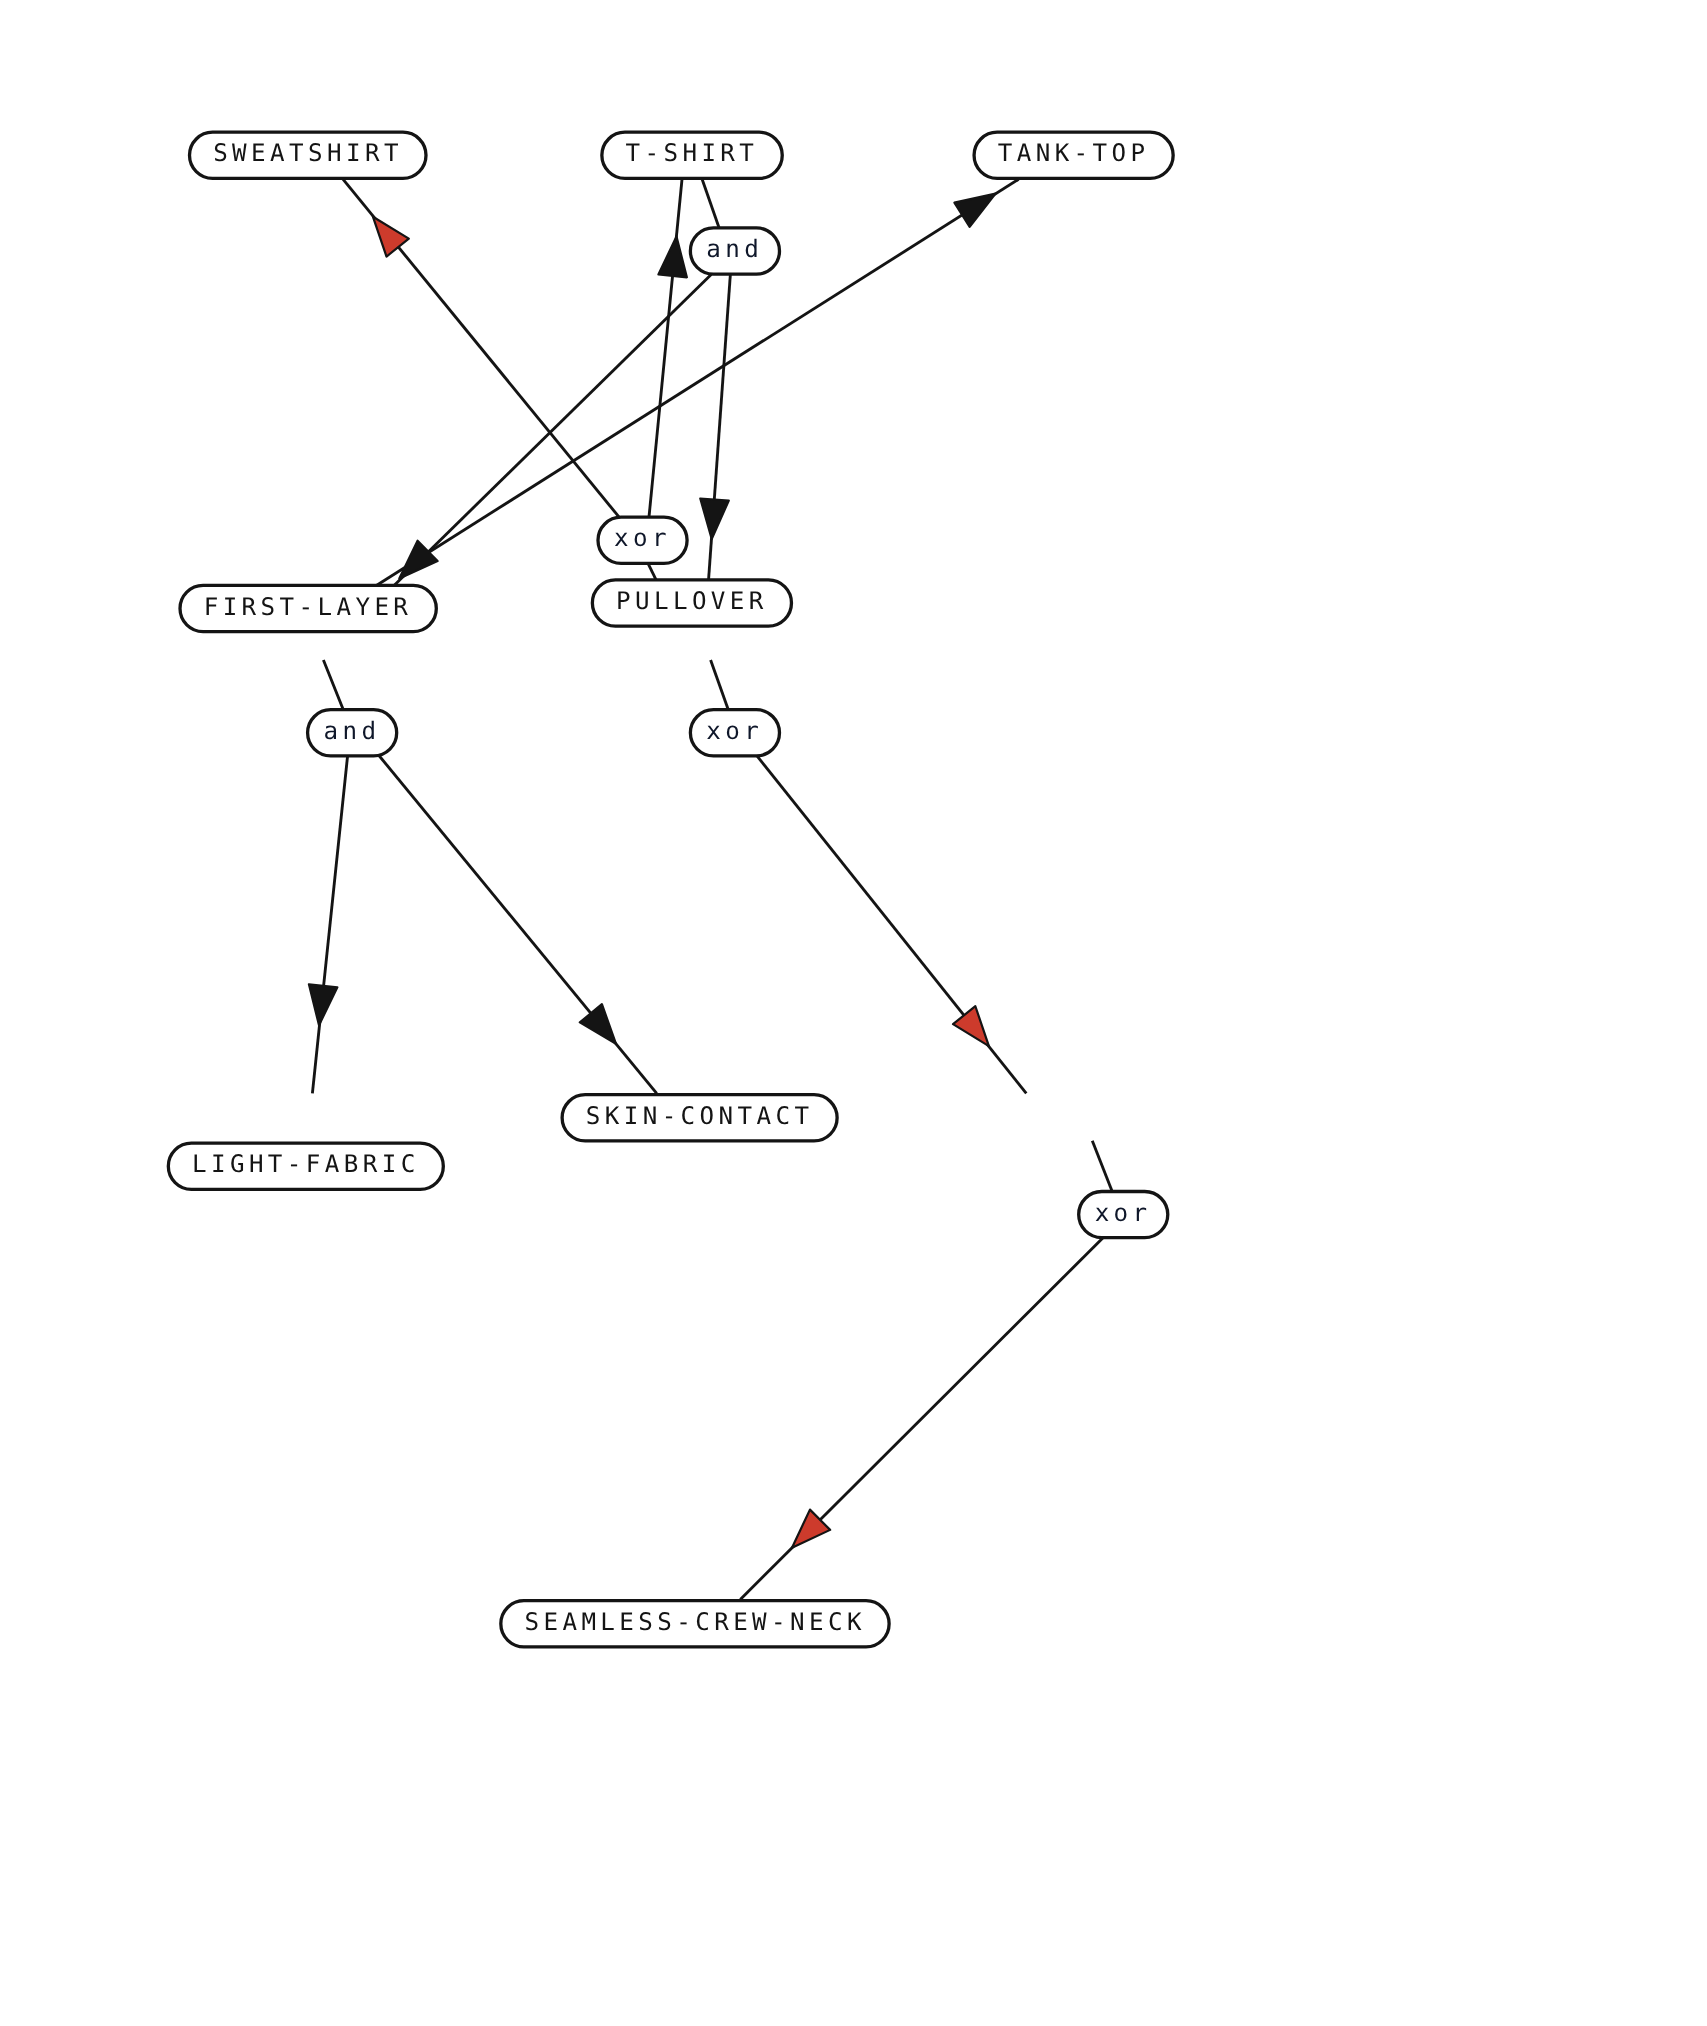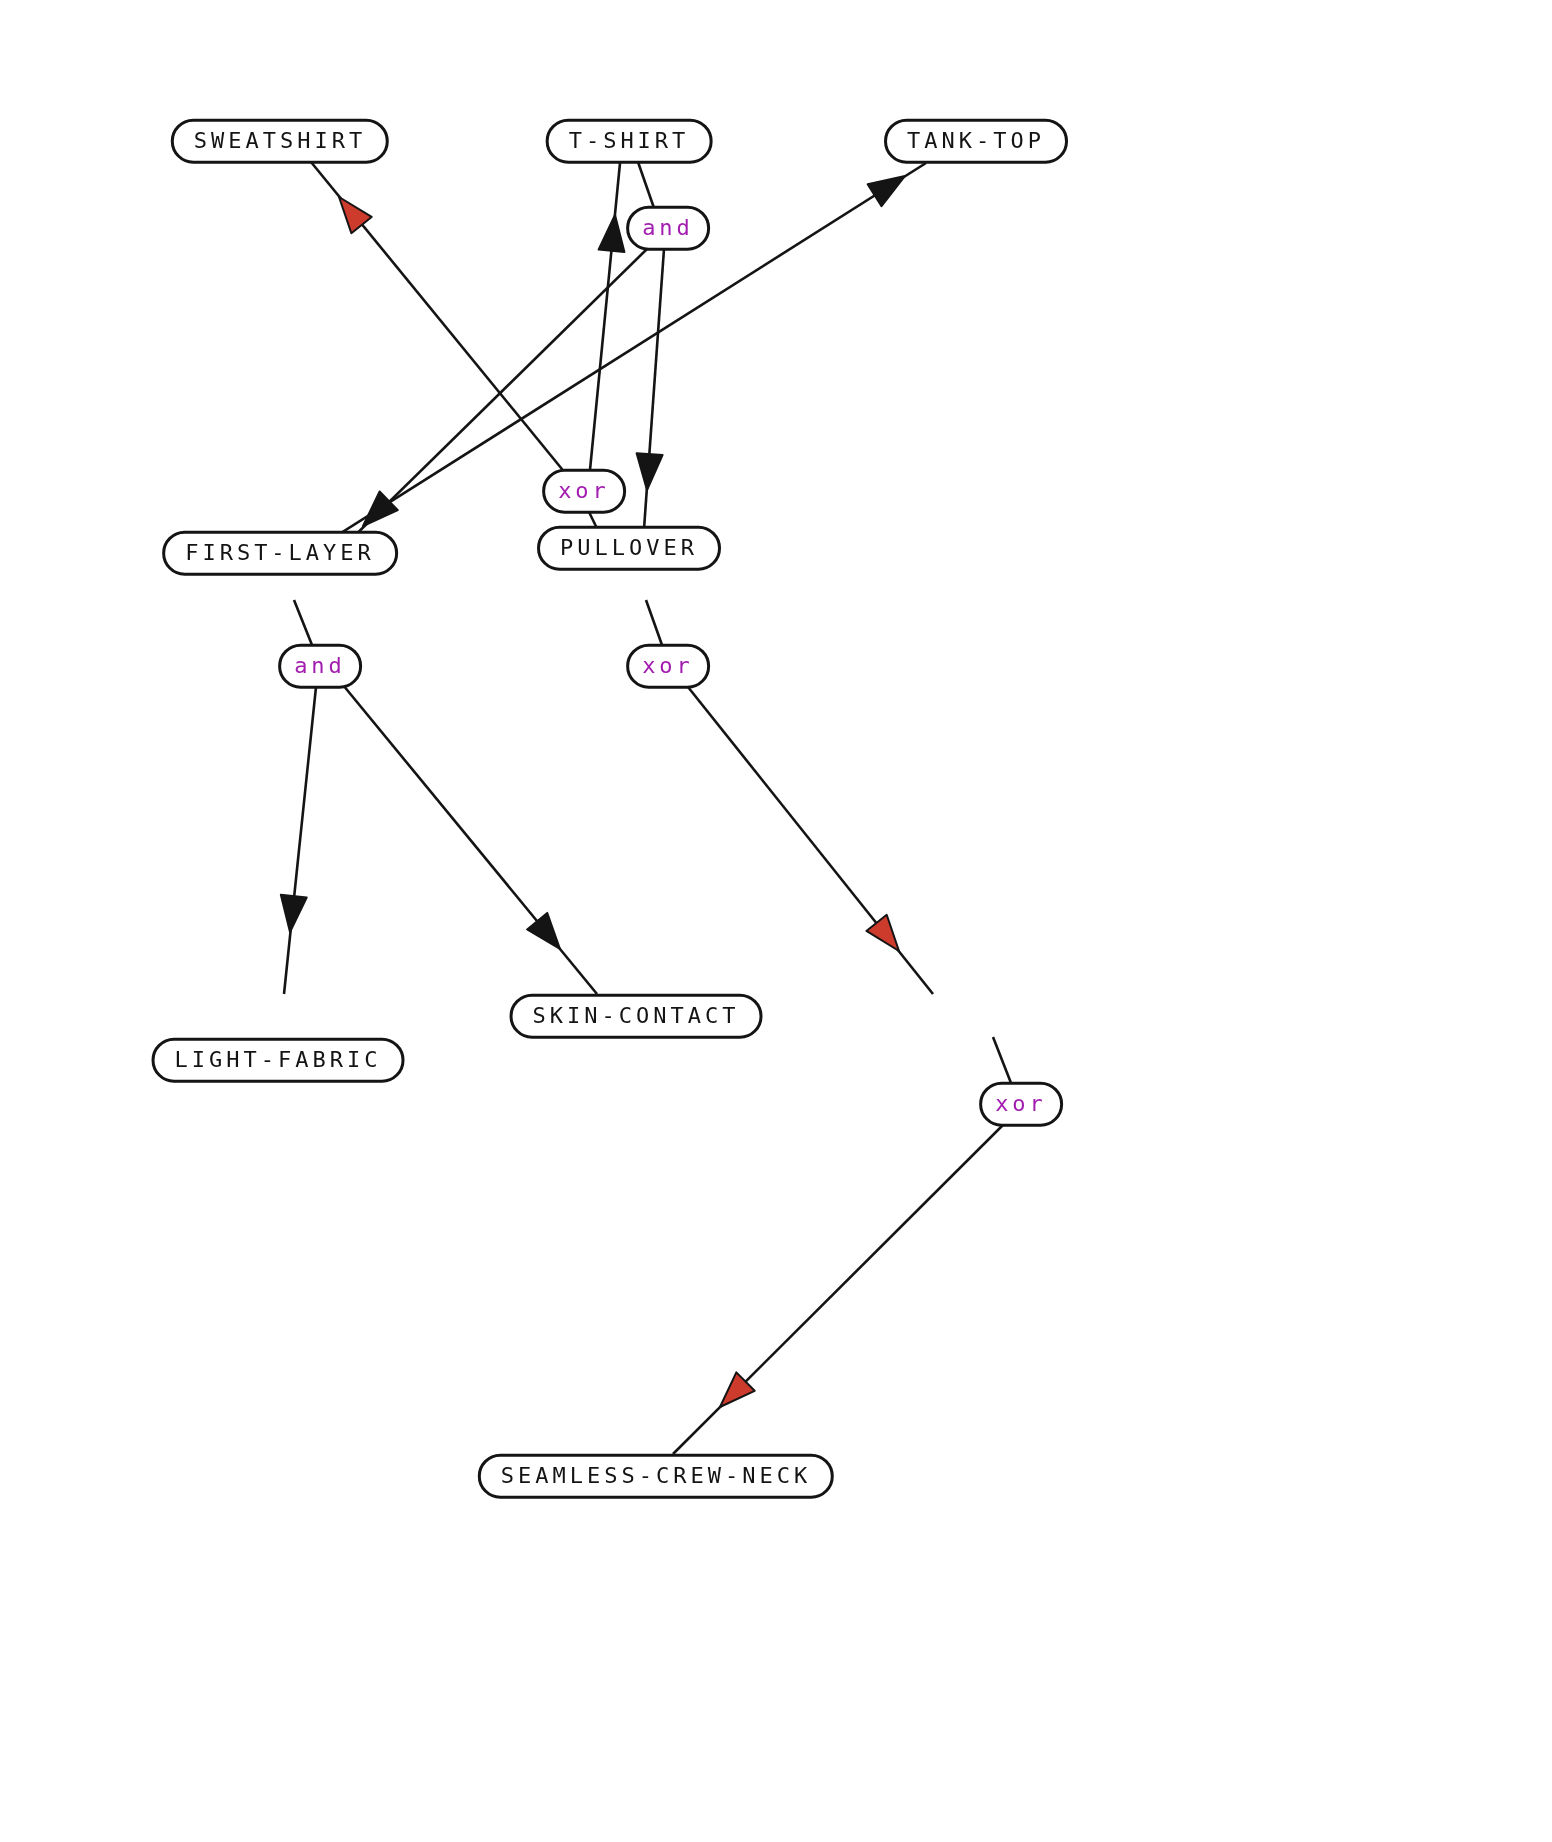--- a/index.html
+++ b/index.html
@@ -48,21 +48,21 @@
     padding: 5px 20px;
     font-size: 22px;
     line-height: 1.3;
     letter-spacing: 4px;
     white-space: nowrap;
     color: #141414;
     text-align: center;
   }
   .node.op {
     padding: 5px 13px;
-    color: #a21caf;
+    color: #0f172a;
   }
 </style>
 </head>
 <body>
 
 <div id="stage">
 
   <svg class="edges" width="1552" height="1842" viewBox="0 0 1552 1842">
     <g>
       <line class="edge" x1="566" y1="474" x2="311" y2="162" stroke="#141414"></line>
@@ -128,17 +128,17 @@
     <span>LIGHT-FABRIC</span>
   </div>
   <div class="node feature" style="left:636px;top:1016px">
     <span>SKIN-CONTACT</span>
   </div>
 
   <div class="node op" style="left:1021px;top:1104px">
     <span>xor</span>
   </div>
 
-  <div class="node feature" style="left:656px;top:1476px">
+  <div class="node feature" style="left:632px;top:1476px">
     <span>SEAMLESS-CREW-NECK</span>
   </div>
 
 </div>
 
 </body></html>

